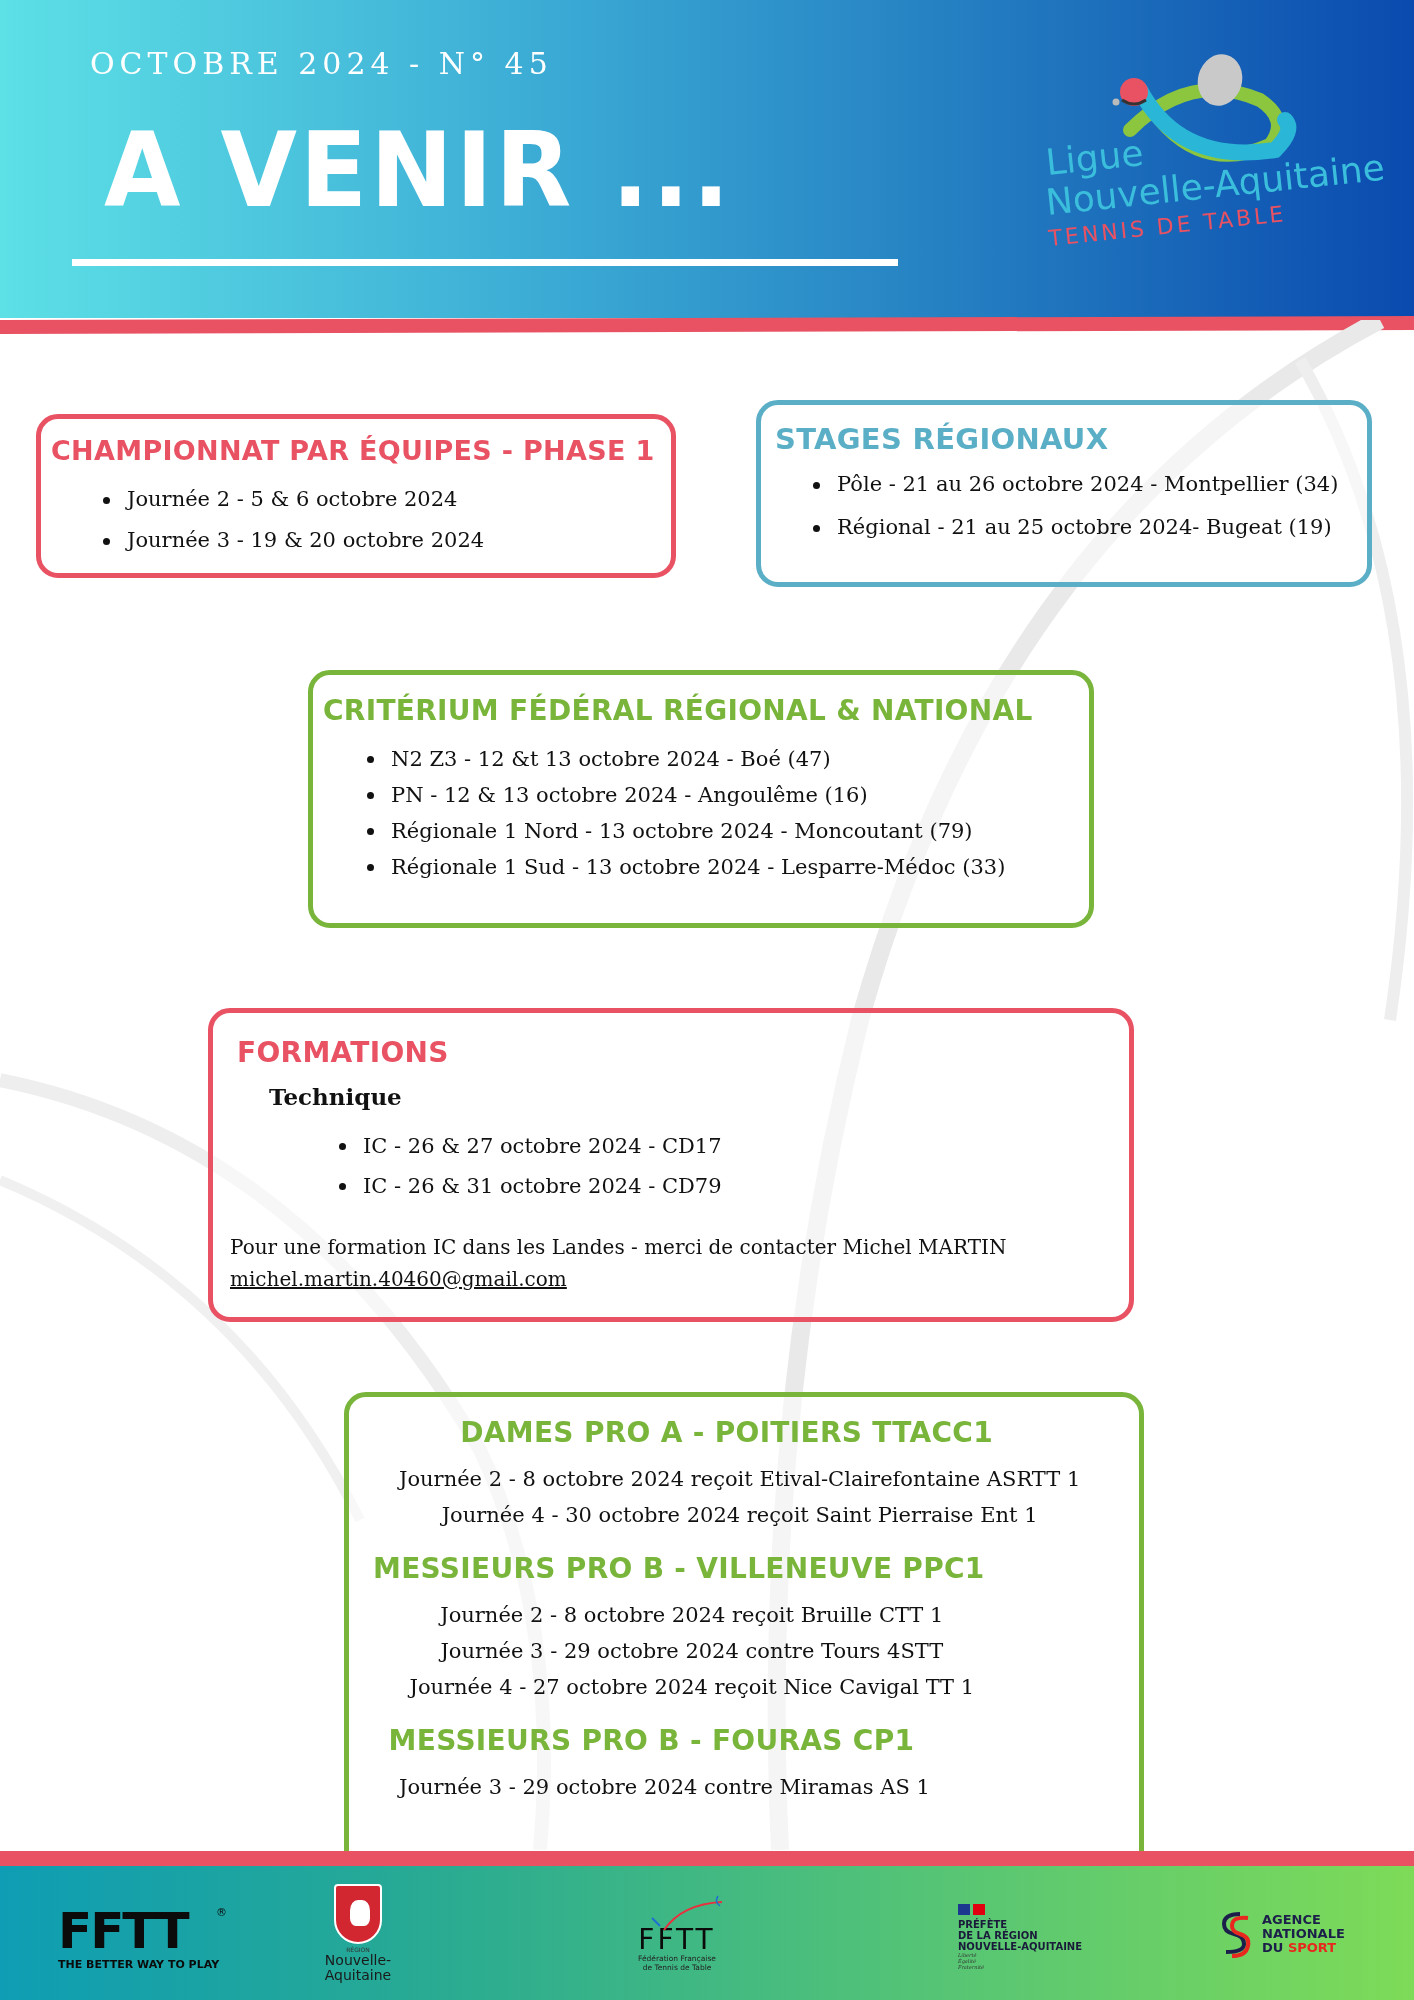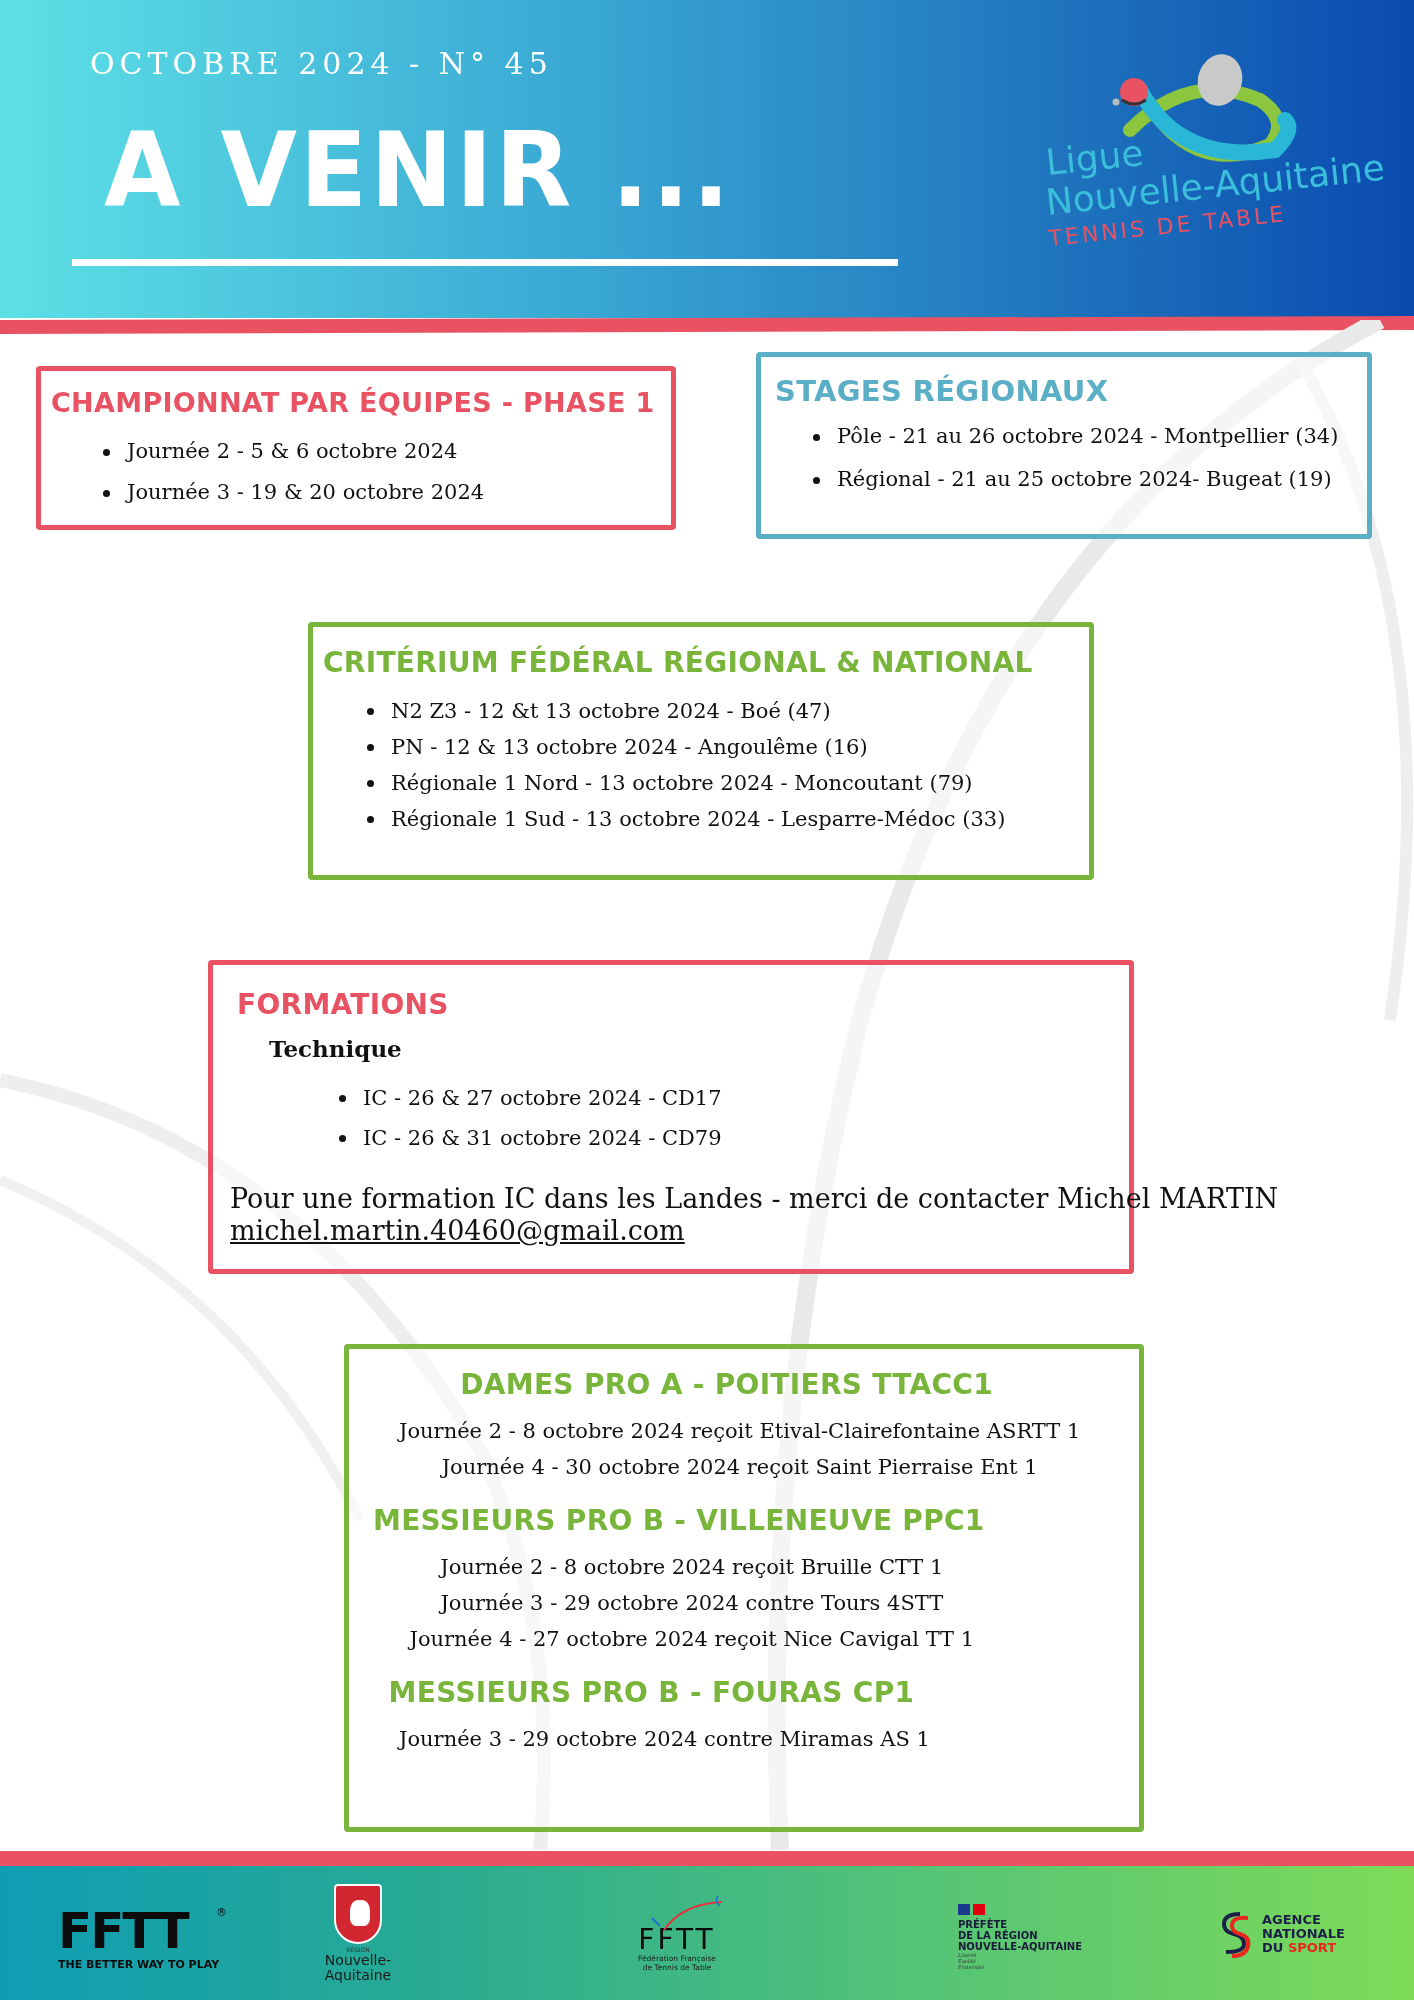--- a/index.html
+++ b/index.html
@@ -40,21 +40,21 @@
   .logo-l1 { left: 8px; top: 92px; font-size: 36px; }
   .logo-l2 { left: 8px; top: 132px; font-size: 36px; }
   .logo-l3 { left: 10px; top: 176px; font-size: 22px; letter-spacing: 3px; color: #e85263; }
 
   
   .decor { position: absolute; left: 0; top: 320px; width: 1414px; height: 1530px; pointer-events: none; }
 
   
   .card {
     position: absolute; background: rgba(255,255,255,0.55);
-    border: 5px solid; border-radius: 4px;
+    border: 5px solid; border-radius: 22px; margin-top: 48px;
   }
   .card h2 {
     font-family: "DejaVu Sans", sans-serif; font-weight: bold;
     font-size: 28px; letter-spacing: 0.3px; line-height: 1;
   }
   .card ul { list-style: none; }
   .card li {
     position: relative; font-family: "DejaVu Serif", serif; font-size: 21px; color: #111; white-space: nowrap;
   }
   .card li.bullet::before {
@@ -78,21 +78,21 @@
   #card-crit { left: 308px; top: 622px; width: 786px; height: 258px; }
   #card-crit h2 { position: absolute; left: 10px; top: 22px; font-size: 28px; }
   #card-crit ul { position: absolute; left: 78px; top: 66px; }
   #card-crit li { height: 36px; line-height: 36px; }
 
   #card-form { left: 208px; top: 960px; width: 926px; height: 314px; }
   #card-form h2 { position: absolute; left: 24px; top: 26px; font-size: 28px; }
   #card-form .sub { position: absolute; left: 56px; top: 70px; font-size: 23px; font-weight: bold; font-family: "DejaVu Serif", serif; }
   #card-form ul { position: absolute; left: 150px; top: 113px; }
   #card-form li { height: 40px; line-height: 40px; }
-  #card-form .note { position: absolute; left: 17px; top: 218px; font-size: 27px; line-height: 32px; white-space: nowrap; }
+  #card-form .note { position: absolute; left: 17px; top: 218px; font-size: 20px; line-height: 32px; white-space: nowrap; }
   #card-form .email { display: block; text-decoration: underline; color: #111; }
 
   #card-pro { left: 344px; top: 1344px; width: 800px; height: 488px; }
   #card-pro .pro-block { position: absolute; left: 24px; text-align: center; }
   #card-pro h2 { font-size: 28px; margin-bottom: 14px; }
   #card-pro li { height: 36px; line-height: 36px; padding-left: 26px; }
 
   
   .footer-stripe {
     position: absolute; left: 0; top: 1851px; width: 1414px; height: 18px; background: #e85263;

